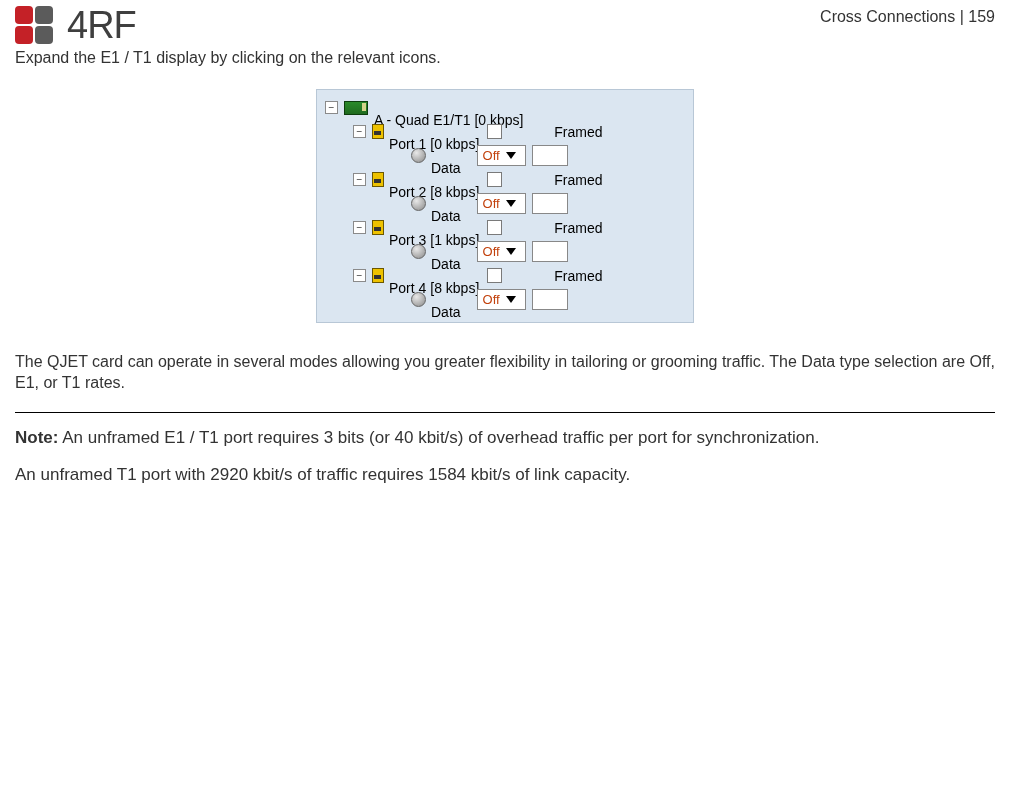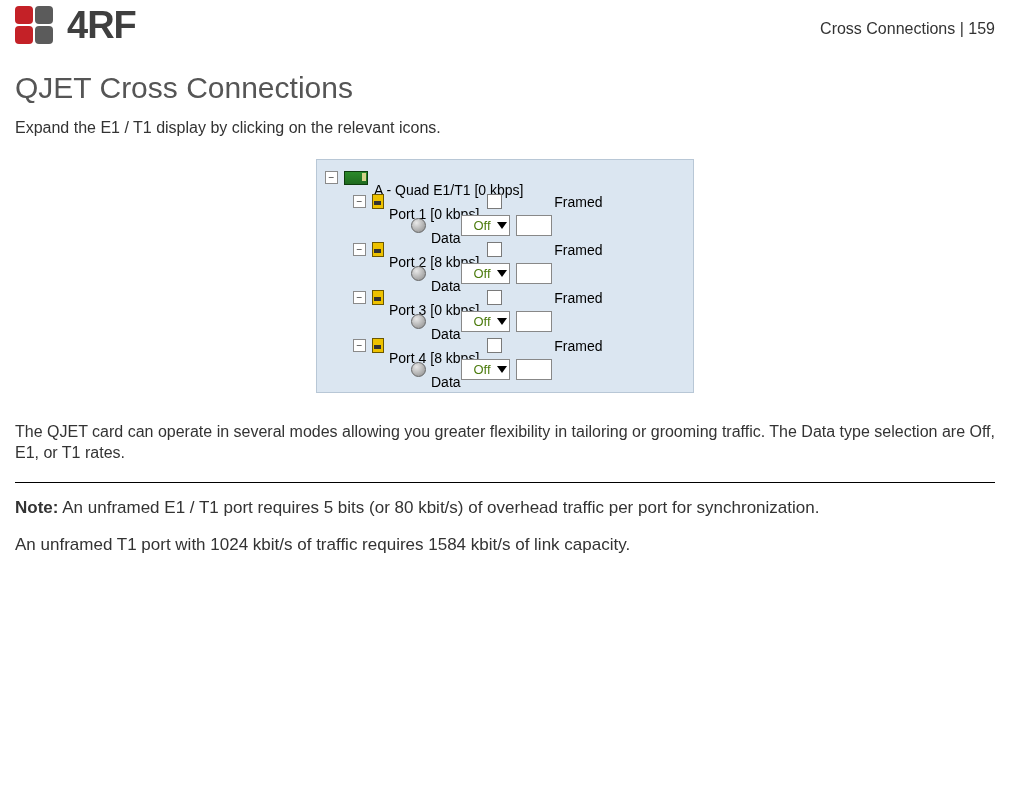--- a/index.html
+++ b/index.html
@@ -34,31 +34,30 @@
     border-radius: 4px;
     width: 18px;
     height: 18px;
   }
   .dot.red1 { background:#c42127; top:0; left:0; }
   .dot.red2 { background:#c42127; top:20px; left:0; }
   .dot.grey1 { background:#5b5b5b; top:0; left:20px; border-radius:4px; }
   .dot.grey2 { background:#5b5b5b; top:20px; left:20px; border-radius:4px; }
   .logo-text {
     font-size: 38px;
-    font-weight: 700;
+    font-weight: 400;
     color: #3f3f3f;
     margin-left: 8px;
     font-family: Arial, sans-serif;
     letter-spacing: -1px;
   }
   .header-right {
     font-size: 16px;
     color: #333;
     padding-top: 2px;
-    margin-top: 12px;
   }
   h1.section-title {
     font-family: "Trebuchet MS", Tahoma, sans-serif;
     font-weight: 400;
     font-size: 30px;
     color: #555;
     margin: 24px 0 12px 0;
   }
   .body-text {
     font-size: 16px;
@@ -156,26 +155,26 @@
   .framed-label {
     vertical-align: middle;
     margin-left: 48px;
   }
   .select-box {
     display: inline-flex;
     align-items: center;
     background: #fff;
     border: 1px solid #888;
     height: 19px;
-    margin-left: 0;
+    margin-left: 16px;
     padding: 0 2px 0 5px;
     font-size: 13px;
-    color:#4d7c0f;
+    color:#c2410c;
     min-width: 40px;
-    justify-content: flex-end;
+    justify-content: flex-start;
   }
   .select-caret {
     display:inline-block;
     margin-left:6px;
     width:0; height:0;
     border-left:5px solid transparent;
     border-right:5px solid transparent;
     border-top:7px solid #000;
   }
   .text-field {
@@ -221,21 +220,20 @@
         <span class="dot red1"></span>
         <span class="dot grey1"></span>
         <span class="dot red2"></span>
         <span class="dot grey2"></span>
       </div>
       <span class="logo-text">4RF</span>
     </div>
     <div class="header-right">Cross Connections  |  159</div>
   </div>
 
-  <h1 class="section-title">QJET Cross Connections</h1>
 
   <p class="body-text">Expand the E1 / T1 display by clicking on the relevant icons.</p>
 
   <div class="tree-panel">
 
     <div class="tree-row">
       <span class="expander">−</span>
       <span class="card-icon"></span>
       <span class="tree-label">A - Quad E1/T1 [0 kbps]</span>
     </div>
@@ -279,21 +277,21 @@
           </span>
           <span class="text-field"></span>
         </div>
       </div>
     </div>
 
     <div class="port-block">
       <div class="tree-row">
         <span class="expander">−</span>
         <span class="port-icon"></span>
-        <span class="tree-label">Port 3 [0 kbps]</span>
+        <span class="tree-label">Port 3 [1 kbps]</span>
         <span class="checkbox-box"></span>
         <span class="framed-label">Framed</span>
       </div>
       <div class="data-block">
         <div class="tree-row">
           <span class="data-icon"></span>
           <span class="tree-label">Data</span>
           <span class="select-box">
             <span>Off</span>
             <span class="select-caret"></span>
@@ -325,18 +323,18 @@
     </div>
 
   </div>
 
   <p class="body-text justify">The QJET card can operate in several modes allowing you greater flexibility in tailoring or grooming traffic. The Data type selection are Off, E1, or T1 rates.</p>
 
   <hr class="note-sep">
 
   <div class="note-block">
     <p>
-      <span class="note-label">Note:</span><span> An unframed E1 / T1 port requires 5 bits (or 80 kbit/s) of overhead traffic per port for synchronization.</span>
+      <span class="note-label">Note:</span><span> An unframed E1 / T1 port requires 3 bits (or 40 kbit/s) of overhead traffic per port for synchronization.</span>
     </p>
-    <p>An unframed T1 port with 1024 kbit/s of traffic requires 1584 kbit/s of link capacity.</p>
+    <p>An unframed T1 port with 2920 kbit/s of traffic requires 1584 kbit/s of link capacity.</p>
   </div>
 
 </div>
 
 </body></html>

